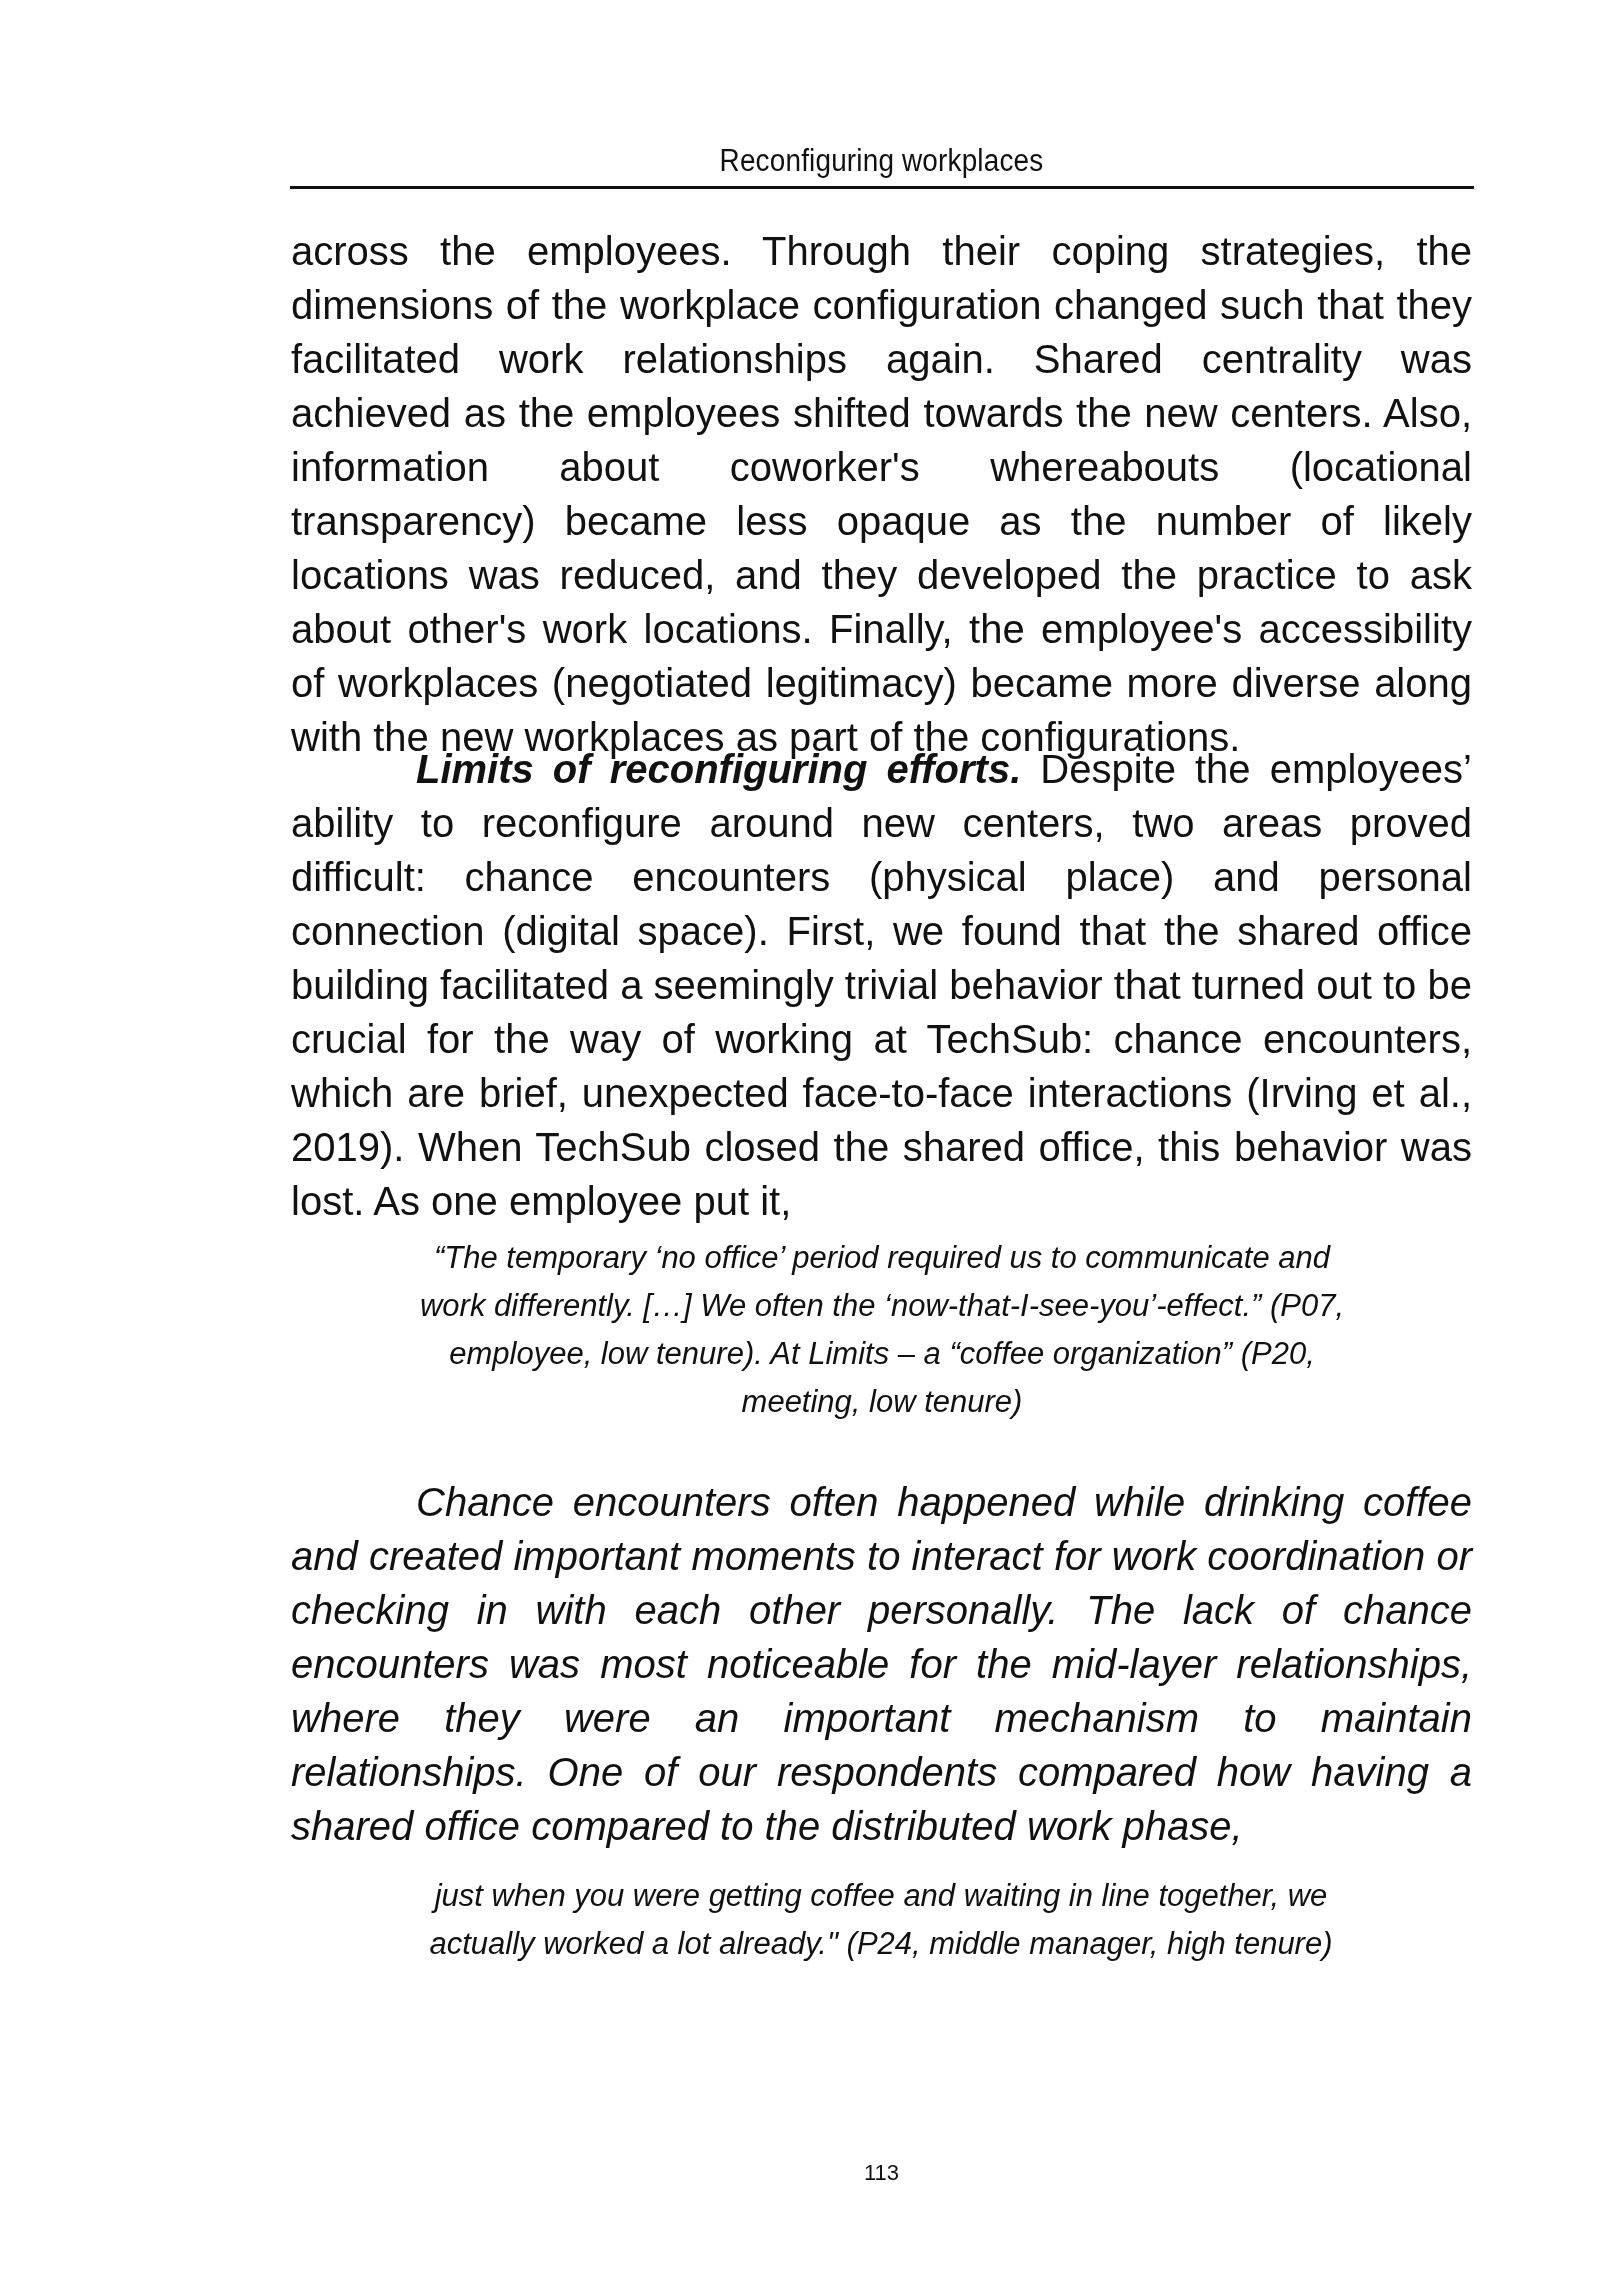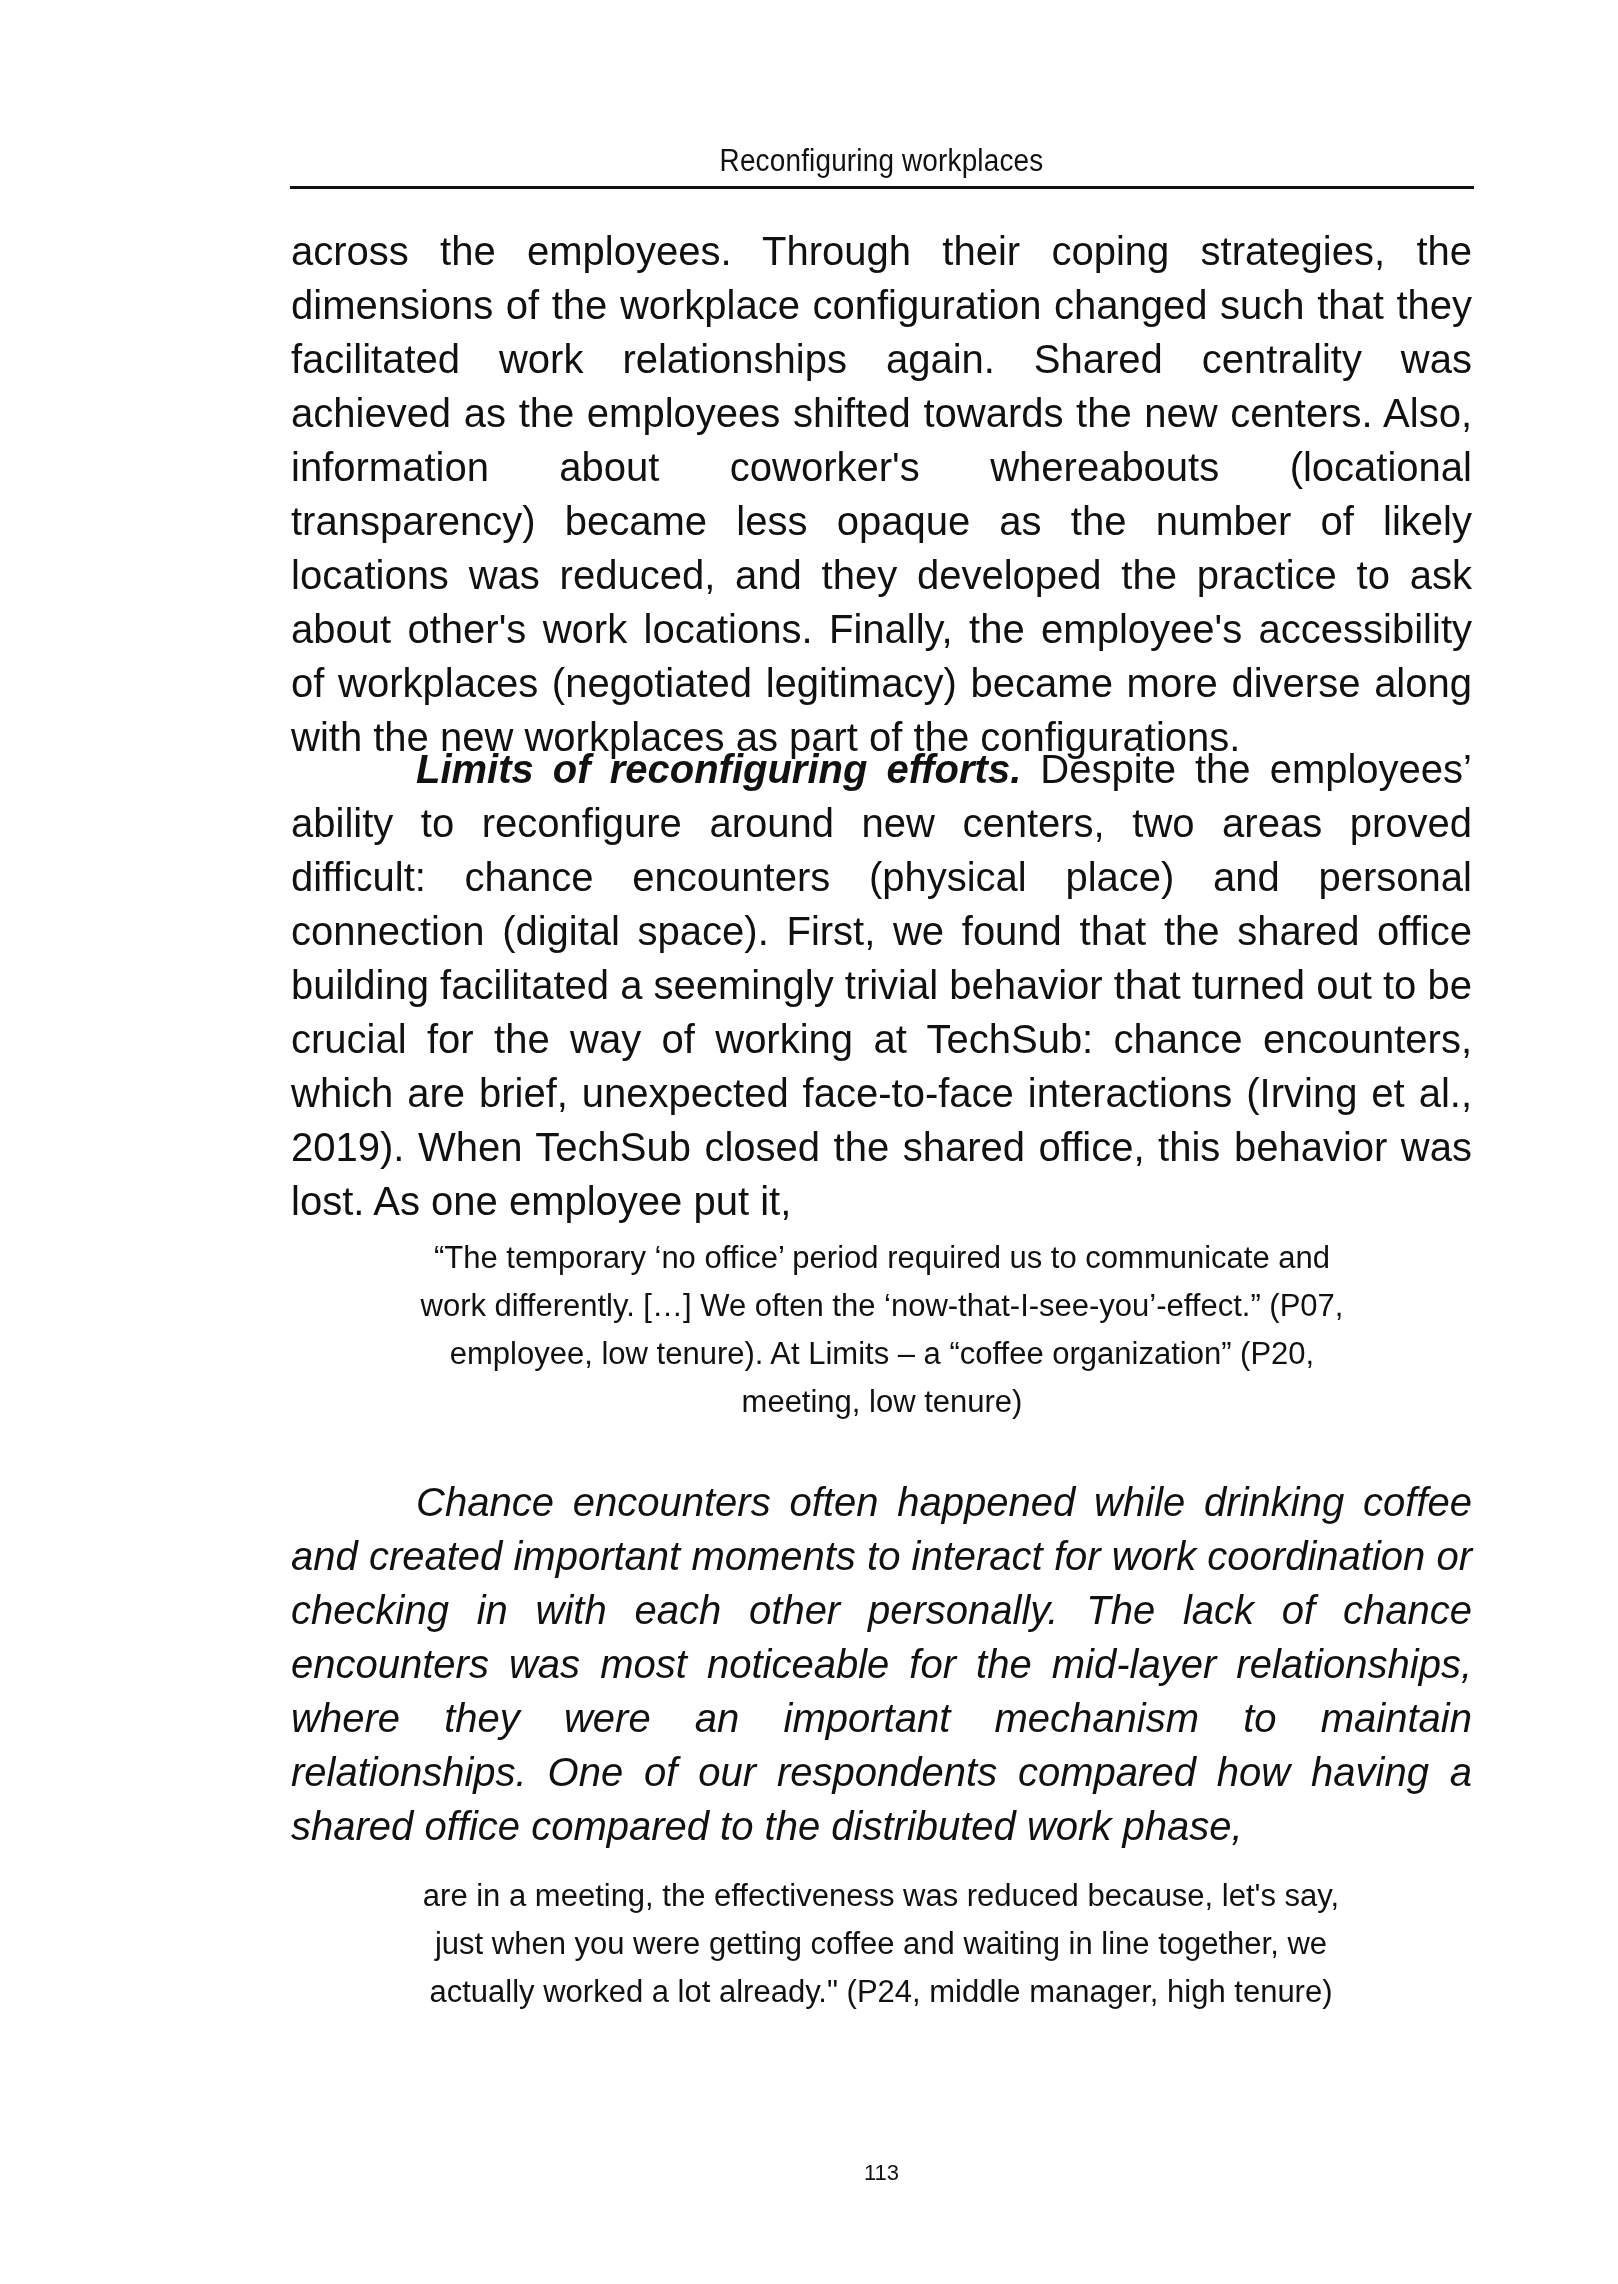--- a/index.html
+++ b/index.html
@@ -7,21 +7,21 @@
          font-family: "Liberation Sans", "DejaVu Sans", sans-serif; color: #111111; }
   .page { position: absolute; left: 291px; top: 0; width: 1181px; }
   .running-head { position: absolute; top: 143px; left: 0; width: 1181px; text-align: center;
                   font-size: 31px; letter-spacing: 0.2px; transform: scaleX(0.9); }
   .head-rule { position: absolute; top: 186px; left: -1.5px; width: 1184px; height: 3px; background: #111; }
   .body-text { position: absolute; left: 0; width: 1181px; font-size: 40px; line-height: 54px;
                text-align: justify; text-align-last: left; }
   .body-text p { margin: 0; }
   .indent { text-indent: 125px; }
   .run-in { font-weight: bold; font-style: italic; }
-  .quote { position: absolute; font-size: 31px; line-height: 48px; text-align: center; }
+  .quote { position: absolute; font-style: italic; font-size: 31px; line-height: 48px; text-align: center; }
   .page-number { position: absolute; top: 2160px; left: 0; width: 1181px; text-align: center; font-size: 22px; }
 </style>
 </head>
 <body>
 
 <div class="page">
 
   <div class="running-head">Reconfiguring workplaces</div>
   <div class="head-rule"></div>
 
@@ -38,20 +38,19 @@
     <div>work differently. […] We often the ‘now-that-I-see-you’-effect.” (P07,</div>
     <div>employee, low tenure). At Limits – a “coffee organization” (P20,</div>
     <div>meeting, low tenure)</div>
   </div>
 
   <div class="body-text" style="top:1475px;font-style:italic;">
     <p class="indent">Chance encounters often happened while drinking coffee and created important moments to interact for work coordination or checking in with each other personally. The lack of chance encounters was most noticeable for the mid-layer relationships, where they were an important mechanism to maintain relationships. One of our respondents compared how having a shared office compared to the distributed work phase,</p>
   </div>
 
   <div class="quote" style="top:1872px; left:30px; width:1120px;">
-    <div>are in a meeting, the effectiveness was reduced because, let's say,</div>
     <div>just when you were getting coffee and waiting in line together, we</div>
     <div>actually worked a lot already." (P24, middle manager, high tenure)</div>
   </div>
 
   <div class="page-number">113</div>
 </div>
 
 
 </body></html>

